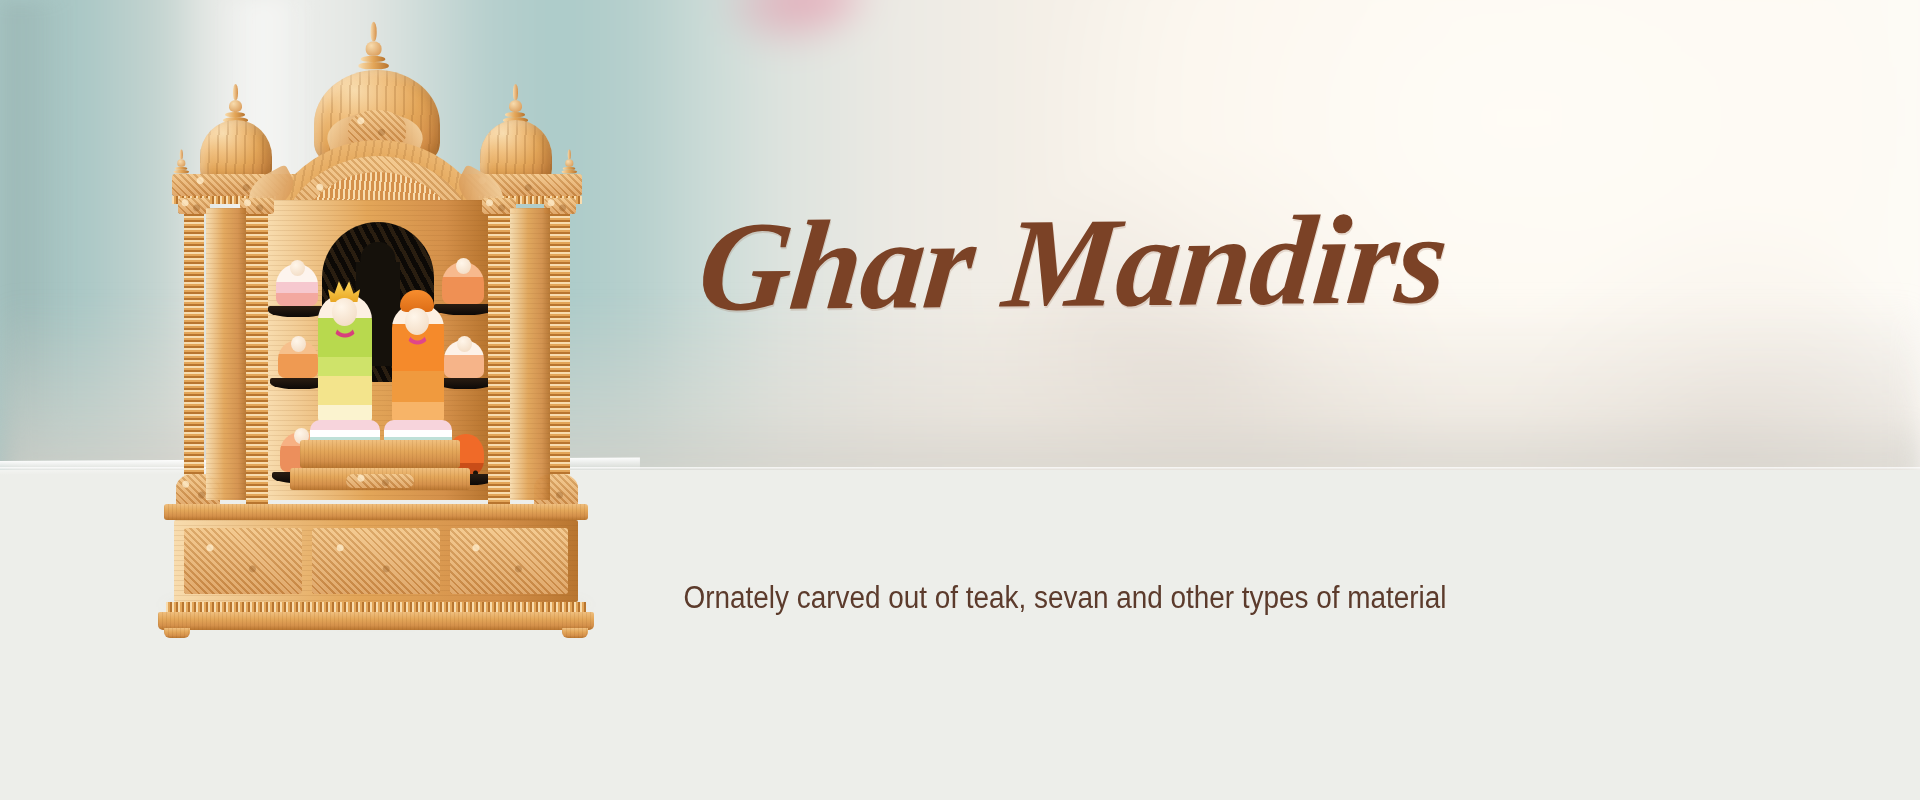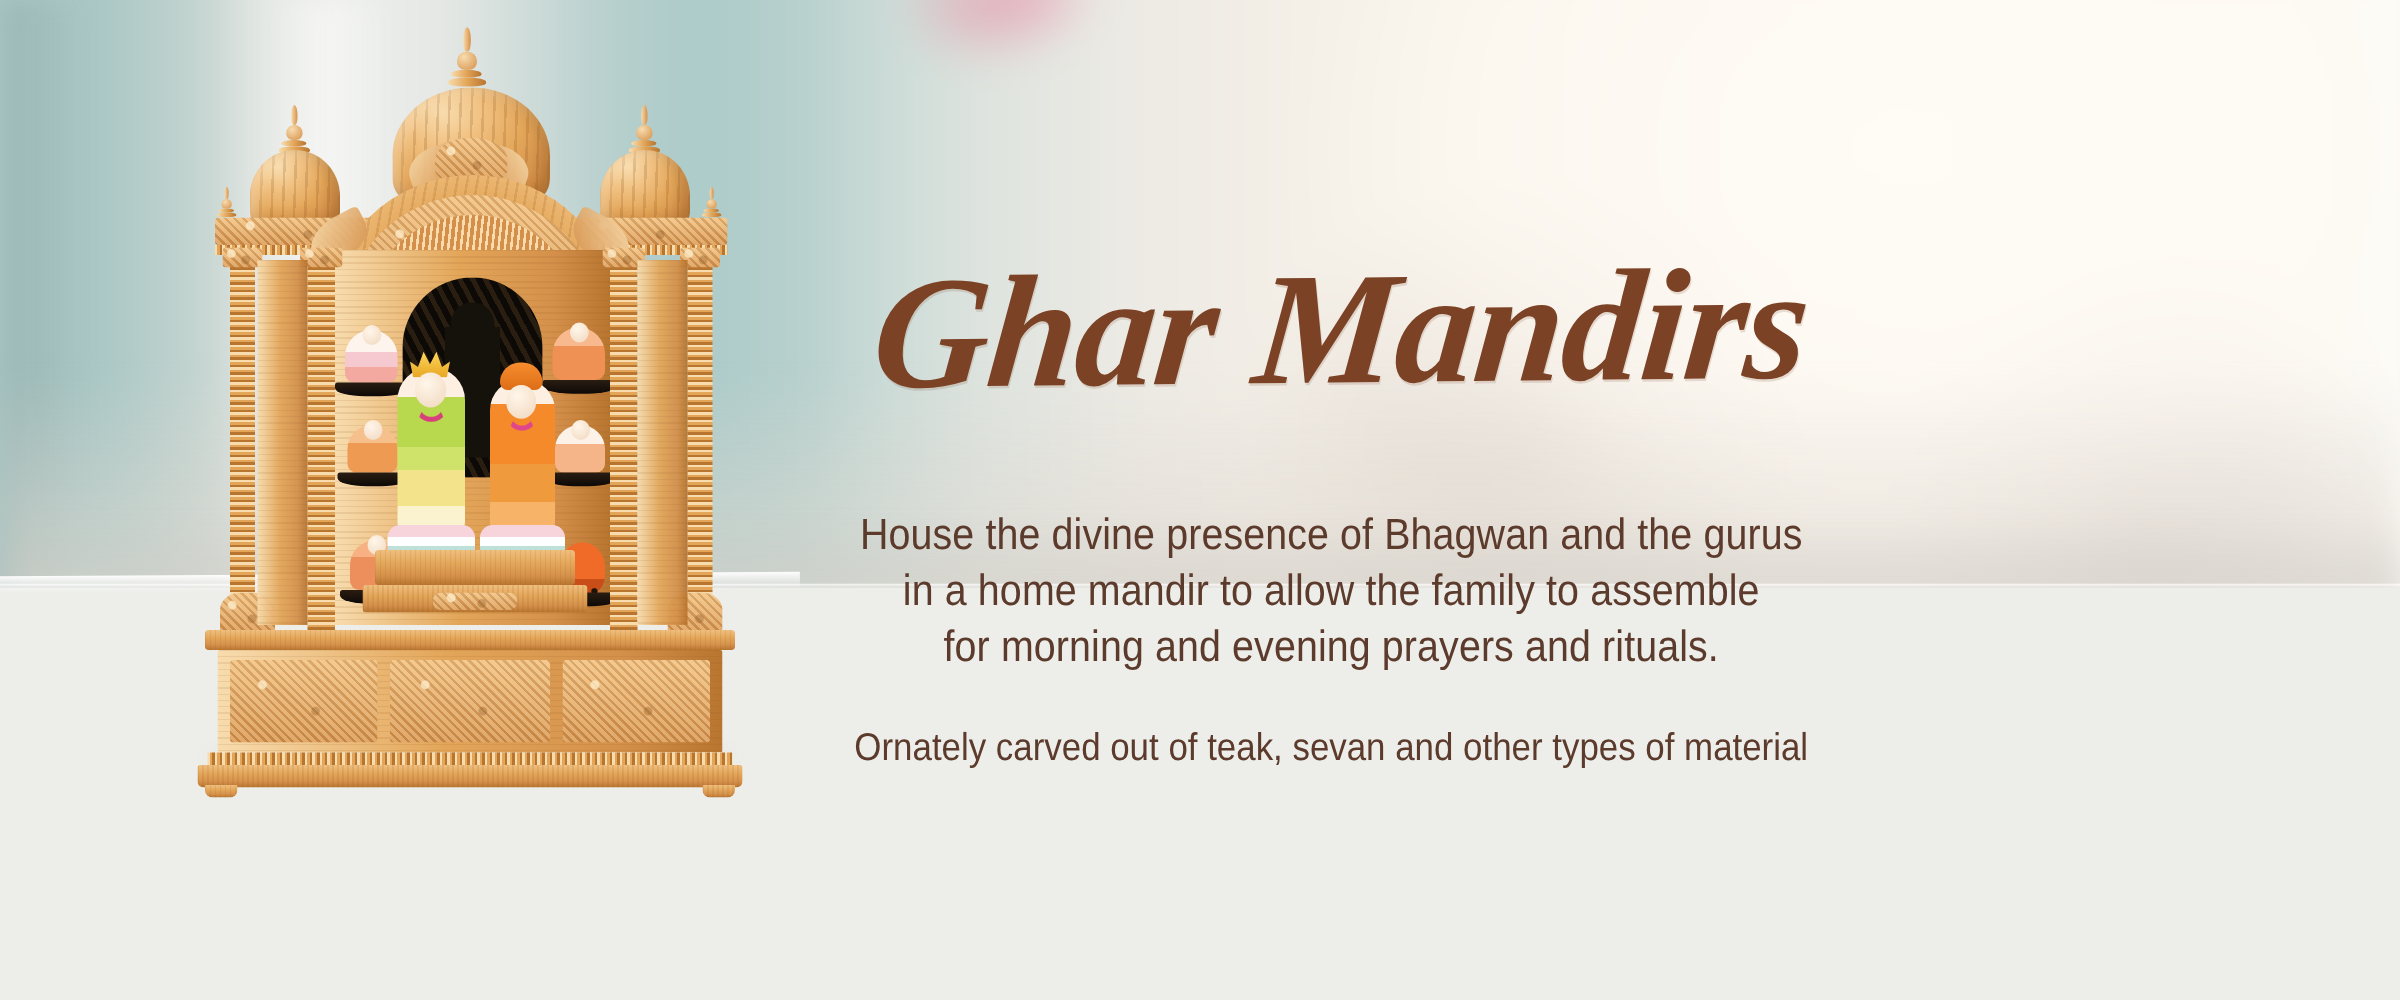--- a/index.html
+++ b/index.html
@@ -383,21 +383,16 @@
     <div class="carve" style="left:300px; top:506px; width:118px; height:66px; border-radius:3px;"></div>
 
     <div class="bead" style="left:16px; top:580px; width:420px; height:10px;"></div>
     <div class="wood" style="left:8px; top:590px; width:436px; height:18px; border-radius:2px 2px 5px 5px;"></div>
     <div class="wood" style="left:14px;  top:606px; width:26px; height:10px; border-radius:0 0 6px 6px;"></div>
     <div class="wood" style="left:412px; top:606px; width:26px; height:10px; border-radius:0 0 6px 6px;"></div>
   </div>
 
   <h1 class="title">Ghar Mandirs</h1>
 
-  <div class="copy">
-    <p>House the divine presence of Bhagwan and the gurus</p>
-    <p>in a home mandir to allow the family to assemble</p>
-    <p>for morning and evening prayers and rituals.</p>
-  </div>
 
   <div class="tagline" style="top: 578px;">Ornately carved out of teak, sevan and other types of material</div>
 
 </div>
 
 </body></html>

